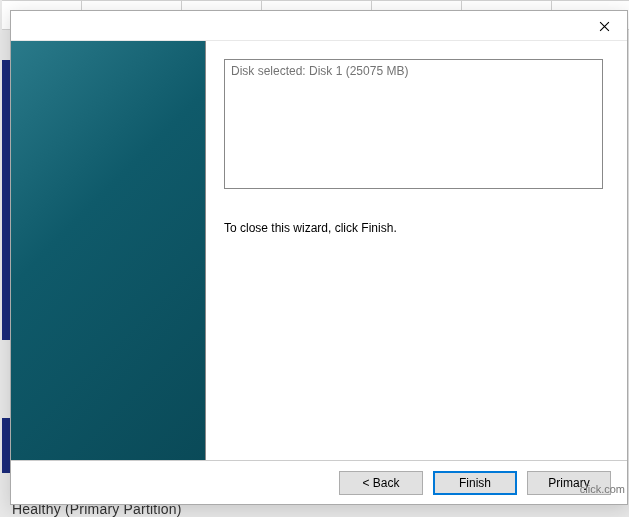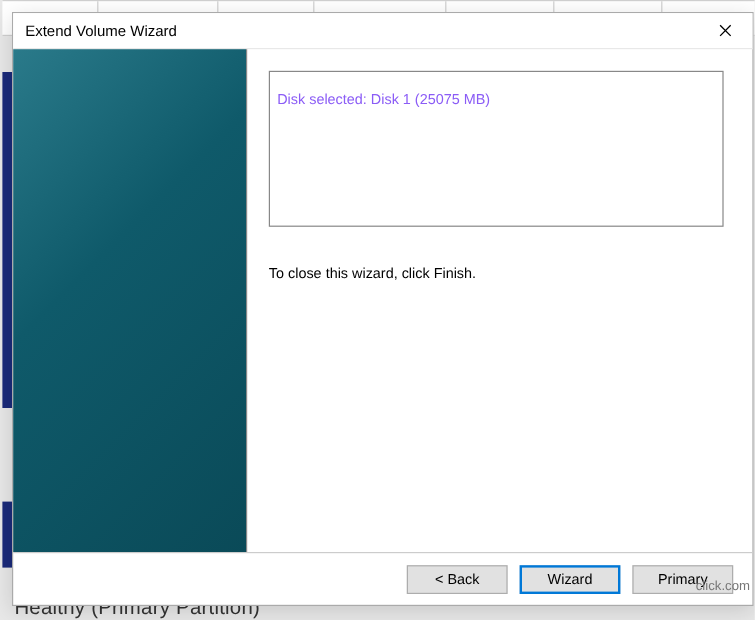--- a/index.html
+++ b/index.html
@@ -97,23 +97,23 @@
     margin: 0 0 22px 0;
     line-height: 1.35;
   }
   .settings-label {
     margin-bottom: 4px;
     font-size: 12px;
   }
   .settings-box {
     border: 1px solid #888;
     height: 130px;
-    padding: 16px 6px;
-    font-size: 12px;
-    color: #8b5cf6;
+    padding: 4px 6px;
+    font-size: 12px;
+    color: #737373;
   }
   .instruction {
     margin-top: 32px;
     font-size: 12px;
   }
   .footer {
     border-top: 1px solid #ccc;
     height: 44px;
     display: flex;
     align-items: center;
@@ -143,21 +143,21 @@
     bottom: 22px;
     font-size: 11px;
     color: #777;
     font-family: Arial, sans-serif;
     z-index: 5;
   }
   .bottom-text {
     position: absolute;
     left: 12px;
     bottom: 0;
-    font-size: 17px;
+    font-size: 14px;
     color: #333;
     letter-spacing: 0.2px;
   }
 </style>
 </head>
 <body>
 
 <div class="bg-row" style="top:0;">
   <div class="bg-cells">
     <div style="width:80px"></div>
@@ -169,21 +169,20 @@
   </div>
 </div>
 <div class="blue-strip" style="top:60px;height:280px;"></div>
 <div class="blue-strip" style="top:418px;height:55px;"></div>
 <div class="bottom-text">Healthy (Primary Partition)</div>
 
 <div class="watermark">click.com</div>
 
 <div class="window">
   <div class="titlebar">
-    <span>Extend Volume Wizard</span>
     <div class="close">
       <span>
         <svg viewBox="0 0 10 10">
             <path d="M1 1 L9 9 M9 1 L1 9" stroke="#000" stroke-width="1" fill="none"></path>
           </svg>
       </span>
     </div>
   </div>
 
   <div class="body">
@@ -191,16 +190,16 @@
     <div class="content">
       <div class="settings-box">
         <div>Disk selected: Disk 1 (25075 MB)</div>
       </div>
       <div class="instruction">To close this wizard, click Finish.</div>
     </div>
   </div>
 
   <div class="footer">
     <button class="btn">&lt; Back</button>
-    <button class="btn default">Wizard</button>
+    <button class="btn default">Finish</button>
     <button class="btn">Primary</button>
   </div>
 </div>
 
 </body></html>

